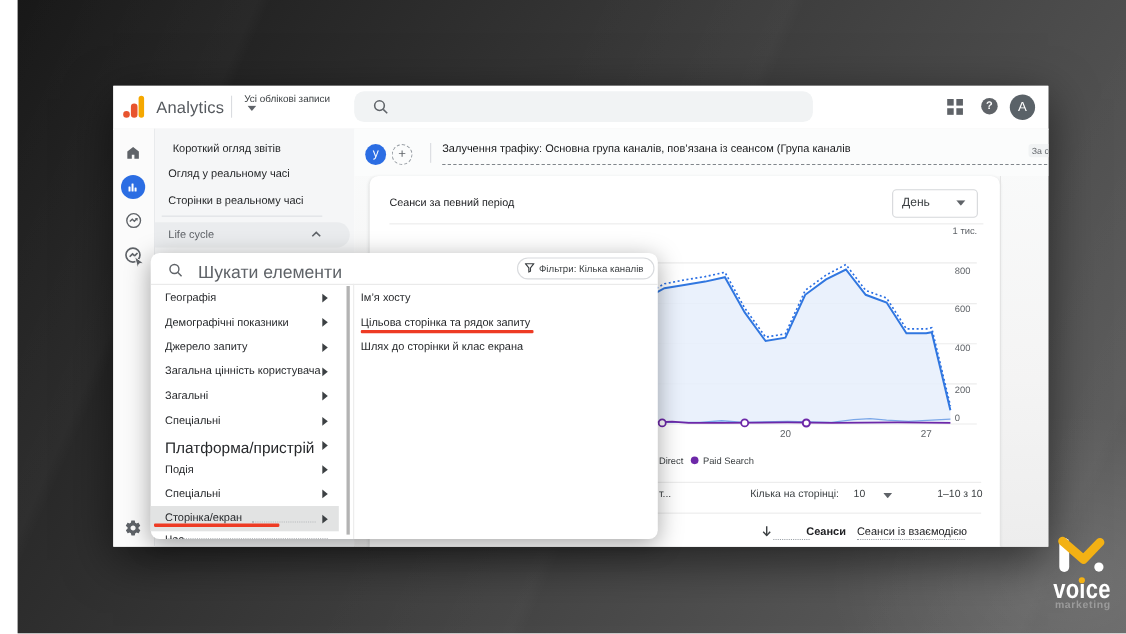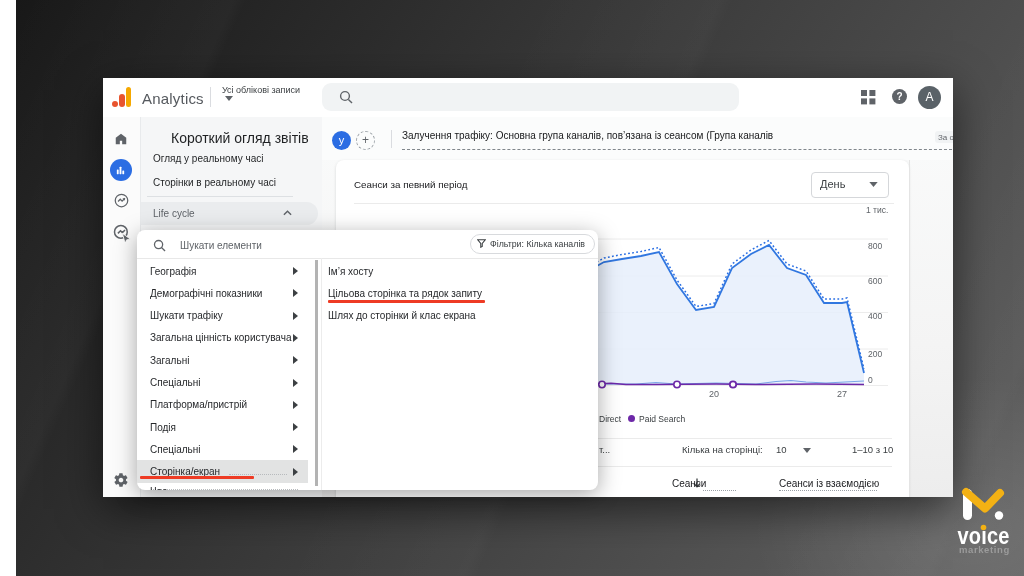--- a/index.html
+++ b/index.html
@@ -71,21 +71,21 @@
       <circle cx="10.5" cy="10.5" r="8.5" fill="none" stroke="#5f6368" stroke-width="2"></circle>
       <path fill="none" stroke="#5f6368" stroke-width="2" d="M6.5 12.5 10 9l2.5 2.5L16 8"></path>
       <path fill="#5f6368" d="M12.5 12.5l10.5 7.5-5 1.2-1.8 4.8z" stroke="#fbfbfb" stroke-width="1.2"></path>
     </svg>
   <svg class="abs" style="left:97px;top:472px;" width="16" height="16" viewBox="0 0 24 24">
       <path fill="#5f6368" d="M19.4 13c0-.3.1-.6.1-1s0-.7-.1-1l2.1-1.7c.2-.2.3-.5.1-.7l-2-3.5c-.1-.2-.4-.3-.6-.2l-2.5 1c-.5-.4-1.1-.7-1.7-1l-.4-2.6c0-.2-.2-.4-.5-.4h-4c-.2 0-.4.2-.5.4l-.4 2.6c-.6.3-1.2.6-1.7 1l-2.5-1c-.2-.1-.5 0-.6.2l-2 3.5c-.1.2-.1.5.1.7L4.5 11c0 .3-.1.6-.1 1s0 .7.1 1l-2.1 1.7c-.2.2-.3.5-.1.7l2 3.5c.1.2.4.3.6.2l2.5-1c.5.4 1.1.7 1.7 1l.4 2.6c0 .2.2.4.5.4h4c.2 0 .4-.2.5-.4l.4-2.6c.6-.3 1.2-.6 1.7-1l2.5 1c.2.1.5 0 .6-.2l2-3.5c.1-.2.1-.5-.1-.7L19.4 13zM12 15.5c-1.9 0-3.5-1.6-3.5-3.5s1.6-3.5 3.5-3.5 3.5 1.6 3.5 3.5-1.6 3.5-3.5 3.5z"></path>
     </svg>
 
   <div class="abs" style="left:125px;top:117px;width:181px;height:380px;background:#f5f6f7;"></div>
   <div class="abs" style="left:125px;top:202px;width:177px;height:23px;background:#eaecee;border-radius:0 12px 12px 0;"></div>
-  <div class="t" style="left:155px;top:130px;font-size:14px;color:#1f2123;">Короткий огляд звітів</div>
+  <div class="t" style="left:141px;top:130px;font-size:10px;color:#1f2123;">Короткий огляд звітів</div>
   <div class="t" style="left:137px;top:153px;font-size:10px;color:#1f2123;">Огляд у реальному часі</div>
   <div class="t" style="left:137px;top:177px;font-size:10px;color:#1f2123;">Сторінки в реальному часі</div>
   <div class="abs" style="left:131px;top:196px;width:146px;height:1px;background:#dde0e3;"></div>
   <div class="t" style="left:137px;top:208px;font-size:10px;color:#5f6368;">Life cycle</div>
   <svg class="abs" style="left:267px;top:210px;" width="9" height="6" viewBox="0 0 10 6">
       <path fill="none" stroke="#5f6368" stroke-width="1.6" d="M1 5l4-4 4 4"></path>
     </svg>
 
   <div class="abs" style="left:306px;top:117px;width:631px;height:380px;background:linear-gradient(180deg,#fafbfb 0%,#f4f4f4 60%,#ededed 100%);"></div>
 
@@ -150,51 +150,51 @@
   <svg class="abs" style="left:787px;top:448px;" width="8" height="5" viewBox="0 0 10 6">
       <path fill="#5f6368" d="M0 0h10L5 6z"></path>
     </svg>
   <div class="t" style="left:836px;top:444px;font-size:9.5px;color:#3c4043;">1–10 з 10</div>
   <div class="abs" style="left:340px;top:466px;width:536px;height:1px;background:#ebebeb;"></div>
 
   <svg class="abs" style="left:677px;top:478px;" width="8" height="10" viewBox="0 0 8 10">
       <path fill="none" stroke="#3c4043" stroke-width="1.3" d="M4 0.5V8.5"></path>
       <path fill="none" stroke="#3c4043" stroke-width="1.3" d="M0.8 5.5 4 8.8 7.2 5.5"></path>
     </svg>
-  <div class="t" style="left:656px;top:478px;font-size:10px;color:#202124;">Сеанси</div>
+  <div class="t" style="left:717px;top:478px;font-size:10px;color:#202124;font-weight:bold;">Сеанси</div>
   <div class="abs" style="left:687px;top:490px;width:33px;height:0;border-top:1px dotted #9aa0a6;"></div>
   <div class="t" style="left:763px;top:478px;font-size:10px;color:#202124;">Сеанси із взаємодією</div>
   <div class="abs" style="left:763px;top:490px;width:98px;height:0;border-top:1px dotted #9aa0a6;"></div>
   <div class="abs" style="left:893px;top:160px;width:1px;height:337px;background:#e4e4e4;"></div>
 
   <div class="abs" id="panel" style="left:121px;top:230px;width:461px;height:260px;background:#fff;border-radius:8px;box-shadow:0 5px 22px rgba(0,0,0,0.35);overflow:hidden;">
 
     <svg class="abs" style="left:16px;top:9px;" width="13" height="13" viewBox="0 0 14 14">
         <circle cx="6" cy="6" r="4.4" fill="none" stroke="#5f6368" stroke-width="1.4"></circle>
         <line x1="9.4" y1="9.4" x2="13" y2="13" stroke="#5f6368" stroke-width="1.4"></line>
       </svg>
-    <div class="t" style="left:43px;top:10px;font-size:10px;color:#5f6368;text-align:center;">Шукати елементи</div>
+    <div class="t" style="left:43px;top:10px;font-size:16px;color:#5f6368;text-align:center;">Шукати елементи</div>
     <div class="abs" style="left:333px;top:4px;width:123px;height:18px;border:1px solid #d8dadd;border-radius:10px;"></div>
     <svg class="abs" style="left:340px;top:9px;" width="9" height="9" viewBox="0 0 12 12">
         <path fill="none" stroke="#3c4043" stroke-width="1.4" d="M1 1h10L7 6v4L5 11V6z"></path>
       </svg>
     <div class="t" style="left:353px;top:9px;font-size:8.8px;color:#3c4043;">Фільтри: Кілька каналів</div>
     <div class="abs" style="left:0;top:27.5px;width:461px;height:1px;background:#e8e8e8;"></div>
 
     <div class="abs" style="left:0;top:230px;width:171px;height:23px;background:#e2e3e3;"></div>
     <div class="abs" style="left:92px;top:243.5px;width:58px;height:0;border-top:1px dotted #b7babd;"></div>
     <div class="abs" style="left:14px;top:258.5px;width:147px;height:0;border-top:1px dotted #b7babd;"></div>
 
     <div class="t" style="left:13px;top:35.5px;font-size:10px;color:#26282b;">Географія</div>
     <div class="t" style="left:13px;top:57.8px;font-size:10px;color:#26282b;">Демографічні показники</div>
-    <div class="t" style="left:13px;top:80.1px;font-size:10px;color:#26282b;">Шукати трафіку</div>
+    <div class="t" style="left:13px;top:80.1px;font-size:10px;color:#26282b;">Джерело запиту</div>
     <div class="t" style="left:13px;top:102.4px;font-size:10px;color:#26282b;">Загальна цінність користувача</div>
     <div class="t" style="left:13px;top:124.7px;font-size:10px;color:#26282b;">Загальні</div>
     <div class="t" style="left:13px;top:147px;font-size:10px;color:#26282b;">Спеціальні</div>
-    <div class="t" style="left:13px;top:169.3px;font-size:10px;color:#26282b;text-align:center;">Платформа/пристрій</div>
+    <div class="t" style="left:13px;top:169.3px;font-size:14px;color:#26282b;text-align:center;">Платформа/пристрій</div>
     <div class="t" style="left:13px;top:191.6px;font-size:10px;color:#26282b;">Подія</div>
     <div class="t" style="left:13px;top:213.9px;font-size:10px;color:#26282b;">Спеціальні</div>
     <div class="t" style="left:13px;top:236.2px;font-size:10px;color:#26282b;">Сторінка/екран</div>
     <div class="t" style="left:13px;top:256px;font-size:10px;color:#26282b;">Час</div>
 
     <div class="abs" style="left:156px;top:37.0px;width:0;height:0;border-left:5px solid #3c4043;border-top:4px solid transparent;border-bottom:4px solid transparent;"></div>
     <div class="abs" style="left:156px;top:59.3px;width:0;height:0;border-left:5px solid #3c4043;border-top:4px solid transparent;border-bottom:4px solid transparent;"></div>
     <div class="abs" style="left:156px;top:81.6px;width:0;height:0;border-left:5px solid #3c4043;border-top:4px solid transparent;border-bottom:4px solid transparent;"></div>
     <div class="abs" style="left:156px;top:103.9px;width:0;height:0;border-left:5px solid #3c4043;border-top:4px solid transparent;border-bottom:4px solid transparent;"></div>
     <div class="abs" style="left:156px;top:126.2px;width:0;height:0;border-left:5px solid #3c4043;border-top:4px solid transparent;border-bottom:4px solid transparent;"></div>

